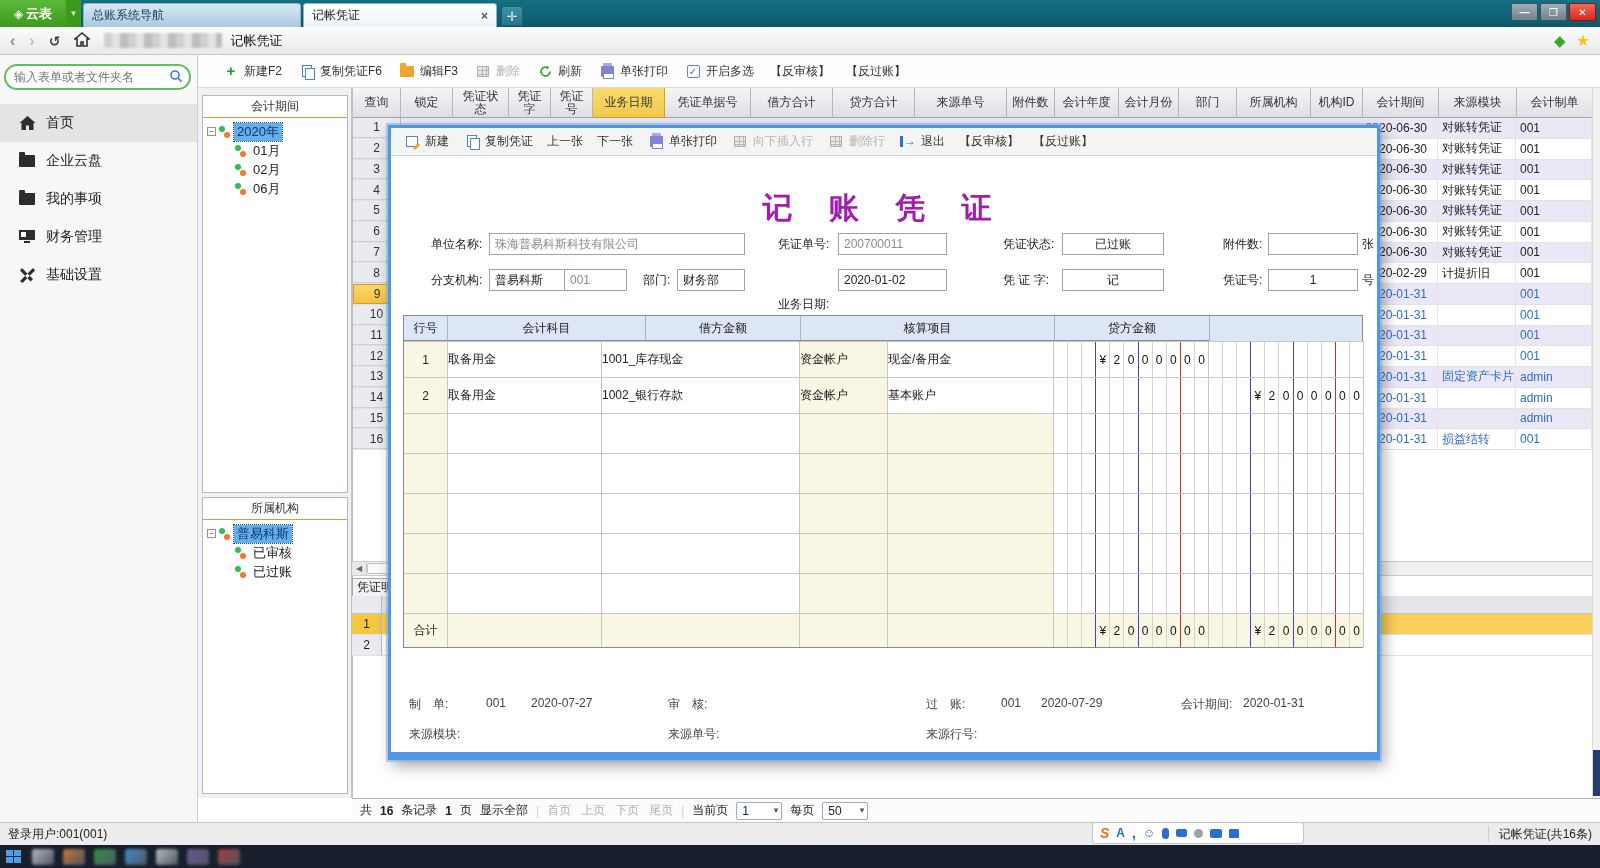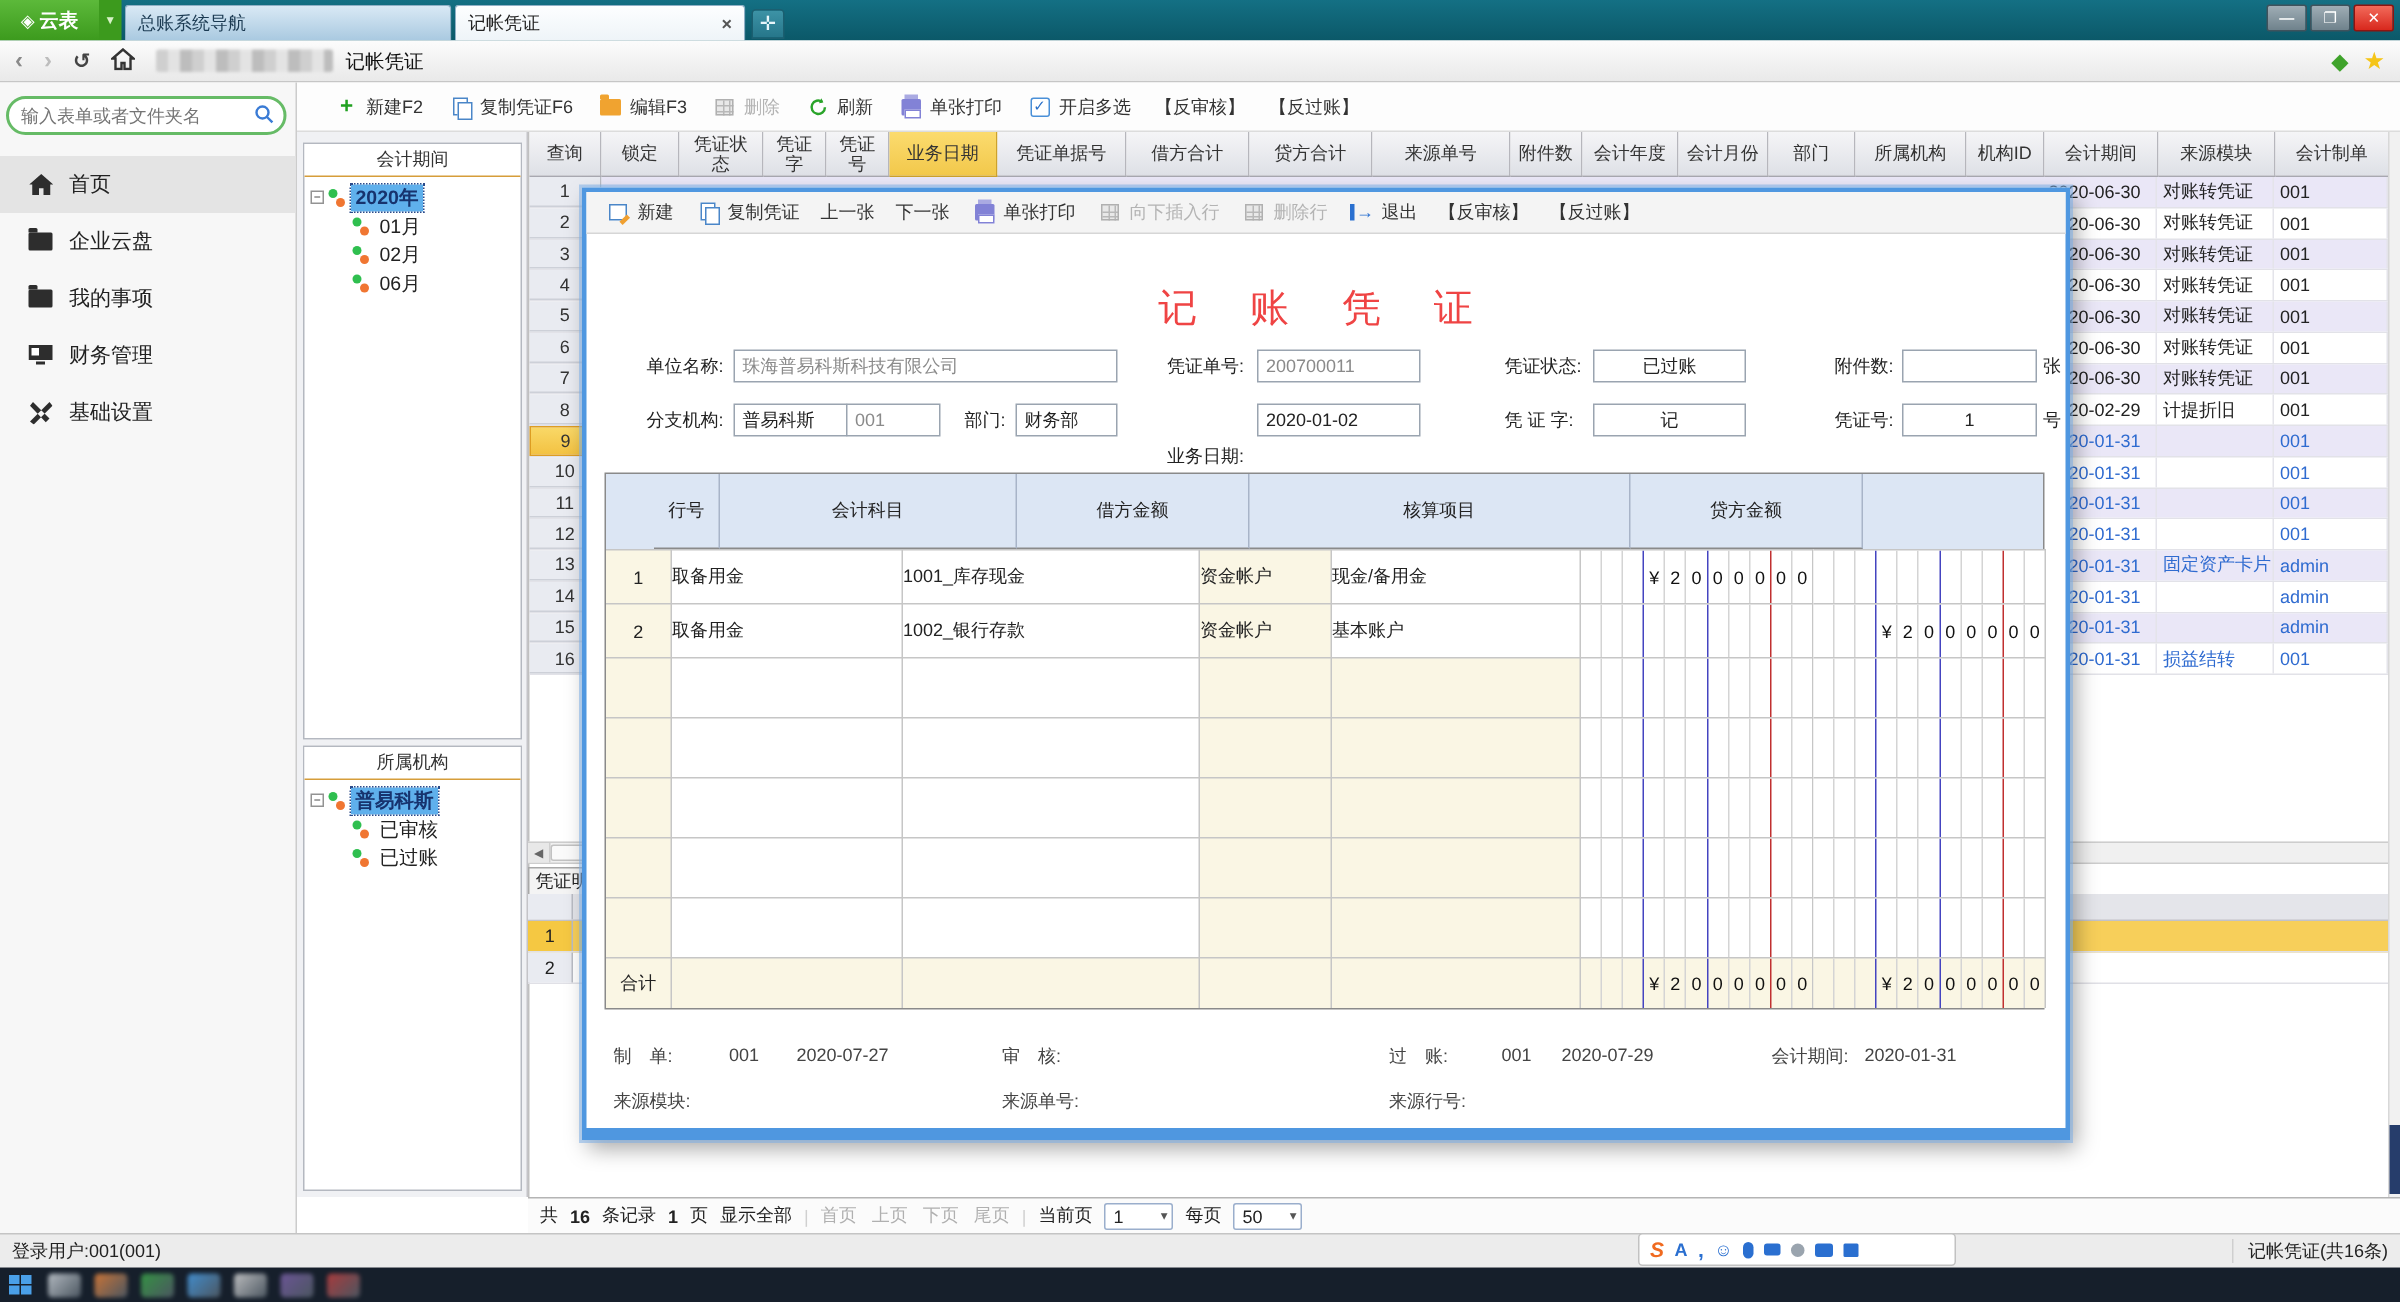--- a/index.html
+++ b/index.html
@@ -47,21 +47,21 @@
   .panel{ position:absolute; left:4px; width:146px; background:#fff; border:1px solid #b4b8c0; }
   .panel-h{ height:22px; display:flex; align-items:center; justify-content:center; color:#333; border-bottom:1px solid #d69d3a; background:#fff; }
   .tree{ padding:4px 0 0 4px; }
   .tnode{ display:flex; align-items:center; gap:3px; height:19px; }
   .tnode.child{ padding-left:28px; }
   .texp{ width:9px; height:9px; border:1px solid #939393; background:#fff; font-size:8px; line-height:7px; text-align:center; color:#333; }
   .tdots{ position:relative; width:12px; height:12px; display:inline-block; }
   .tdots .g{ position:absolute; left:0; top:0; width:6px; height:6px; border-radius:50%; background:#2fbf4f; }
   .tdots .o{ position:absolute; left:5px; top:6px; width:6px; height:6px; border-radius:50%; background:#f07632; }
   .tlabel{ padding:0 3px; font-size:13px; }
-  .tlabel.sel{ background:#5fb0ec; color:#17336e; outline:1px dotted #2a4a8a;font-weight:bold; }
+  .tlabel.sel{ background:#5fb0ec; color:#17336e; outline:1px dotted #2a4a8a; }
 
   
   #grid{ position:absolute; left:352px; top:88px; width:1240px; height:710px; background:#fff; border-left:1px solid #c0c0c0; }
   #ghead{ display:flex; height:30px; }
   .hcell{ background:linear-gradient(#f5f5f7,#dee0e6); border-right:1px solid #b6b6bc; border-bottom:1px solid #a8a8b0; display:flex; align-items:center; justify-content:center; text-align:center; color:#333; line-height:13px; padding:0 5px; overflow:hidden; }
   .hcell.corner{ width:48px; flex:none; }
   .hcell.hl{ background:linear-gradient(#fbdb6e,#f2c84b); border-color:#cda22c; }
   .grow{ display:flex; height:20.75px; border-bottom:1px solid #e2e2e8; }
   .grow .num{ width:48px; flex:none; background:#e9ebf1; border-right:1px solid #b9bcc4; border-bottom:1px solid #cdd0d8; display:flex; align-items:center; justify-content:center; color:#333; }
   .grow .num.sel{ background:linear-gradient(#f9d867,#f3c242); border:1px solid #dd9d22; }
@@ -88,28 +88,28 @@
 
   
   #vscroll{ position:absolute; left:1592px; top:88px; width:8px; height:710px; background:#f1f1f1; border-left:1px solid #d8d8d8; }
   #vthumb{ position:absolute; left:0; top:662px; width:8px; height:46px; background:#263d6b; }
 
   
   #dialog{ position:absolute; left:388px; top:125px; width:992px; height:635px; background:#fff; border:3px solid #4f97e0; border-bottom-width:8px; box-shadow:0 0 0 2px rgba(125,175,230,.55), 4px 6px 14px rgba(0,0,0,.35); z-index:60; }
   #dlg-title{ height:24px; background:linear-gradient(#74b2f2,#4a90dc); display:flex; align-items:center; justify-content:center; color:#fff; font-size:13px; position:relative; }
   #dlg-close{ position:absolute; right:8px; top:3px; width:30px; height:17px; background:linear-gradient(#f4645a,#d2241a); border:1px solid #8d1410; border-radius:2px; color:#fff; font-weight:bold; font-size:11px; display:flex; align-items:center; justify-content:center; }
   #dlg-toolbar{ height:28px; background:#f4f4f4; border-bottom:1px solid #d6d6d6; display:flex; align-items:center; padding-left:12px; gap:14px; }
-  #dlg-form-title{ position:absolute; left:0; top:60px; width:100%; text-align:center; font-size:26px; font-weight:normal; letter-spacing:14px; color:#ef4444; }
+  #dlg-form-title{ position:absolute; left:0; top:60px; width:100%; text-align:center; font-size:30px; font-weight:bold; letter-spacing:14px; color:#a21caf; }
   .frow{ position:absolute; left:0; width:100%; height:22px; }
   .frow span.lbl{ position:absolute; color:#222; line-height:22px; white-space:nowrap; }
   .fin{ position:absolute; height:22px; border:1px solid #9aa4b0; background:#fff; line-height:20px; padding:0 5px; overflow:hidden; white-space:nowrap; }
   .fin.gray{ color:#8a8a8a; }
   .fin.center{ text-align:center; }
   #vtable{ position:absolute; left:12px; top:187px; width:960px; border:1px solid #8a8a8a; }
-  .vhead{ display:flex; height:50px; background:#dce6f4;padding-left:32px; }
+  .vhead{ display:flex; height:25px; background:#dce6f4; }
   .vhead .vh{ border-right:1px solid #a8b4c8; border-bottom:1px solid #8a8a8a; display:flex; align-items:center; justify-content:center; color:#222; }
   .vrow{ display:flex; height:36px; }
   .vrow.empty{ height:40px; }
   .vrow.total{ height:34px; }
   .vc{ border-right:1px solid #c6c6c6; border-top:1px solid #c6c6c6; display:flex; align-items:center; padding-left:0; overflow:hidden; white-space:nowrap; background:#fff; }
   .vc.cnt{ justify-content:center; padding-left:0; }
   .vc.beige{ background:#faf6e4; }
   .w-no{ width:44px; flex:none; }
   .w-sum{ width:154px; flex:none; }
   .w-acc{ width:198px; flex:none; }

